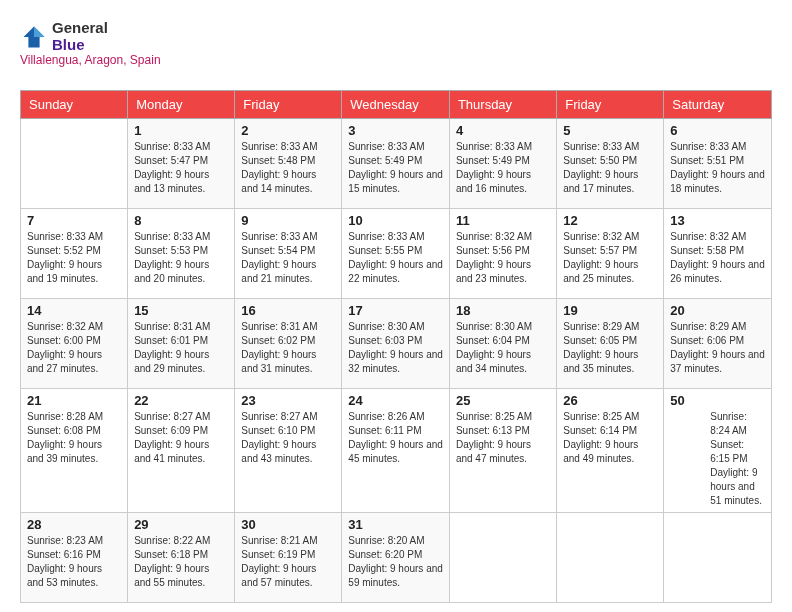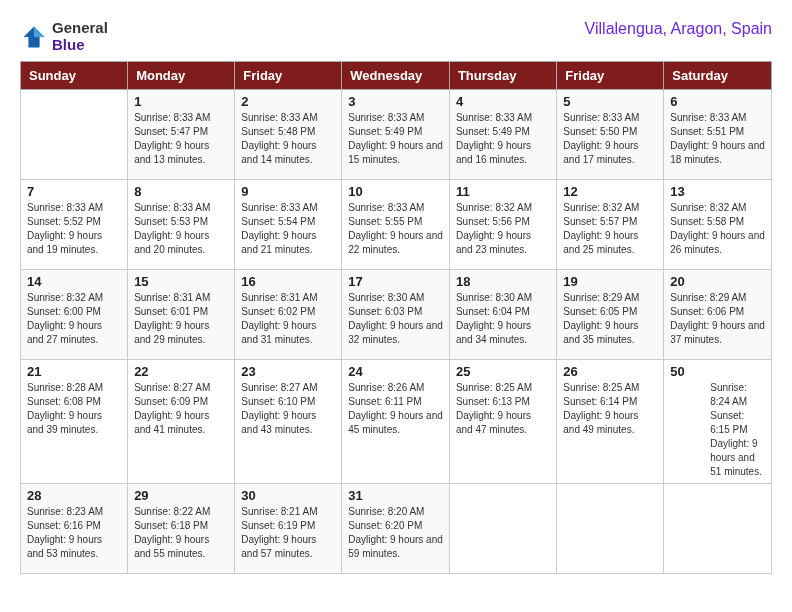--- a/index.html
+++ b/index.html
@@ -7,21 +7,22 @@
       font-family: Arial, sans-serif;
       background: #fff;
       width: 792px;
       min-height: 612px;
       padding: 20px;
     }
     .header-area {
       display: flex;
       justify-content: space-between;
       align-items: flex-start;
-      margin-bottom: 8px;
+      margin-bottom: 23px;
+      flex-direction: column;
     }
     .logo {
       display: flex;
       align-items: center;
       gap: 0;
     }
     .logo-icon {
       width: 28px;
       height: 28px;
       margin-right: 4px;
@@ -29,35 +30,35 @@
     .title-area {
       text-align: right;
     }
     .calendar-title {
       font-size: 36px;
       font-weight: bold;
       color: #333;
       line-height: 1.1;
     }
     .calendar-subtitle {
-      font-size: 16px;
-      color: #6d28d9;
+      font-size: 12px;
+      color: #be185d;
     }
     table {
       width: 100%;
       border-collapse: collapse;
       font-size: 11px;
     }
     thead tr th {
-      background-color: #7f1d1d;
+      background-color: #ef4444;
       color: #fff;
       text-align: left;
       padding: 6px 8px;
       font-size: 13px;
-      font-weight: bold;
+      font-weight: normal;
       border: 1px solid #aaa;
     }
     tbody tr td {
       border: 1px solid #ccc;
       vertical-align: top;
       padding: 4px 6px;
       height: 90px;
       width: 108px;
       background: #fff;
     }

